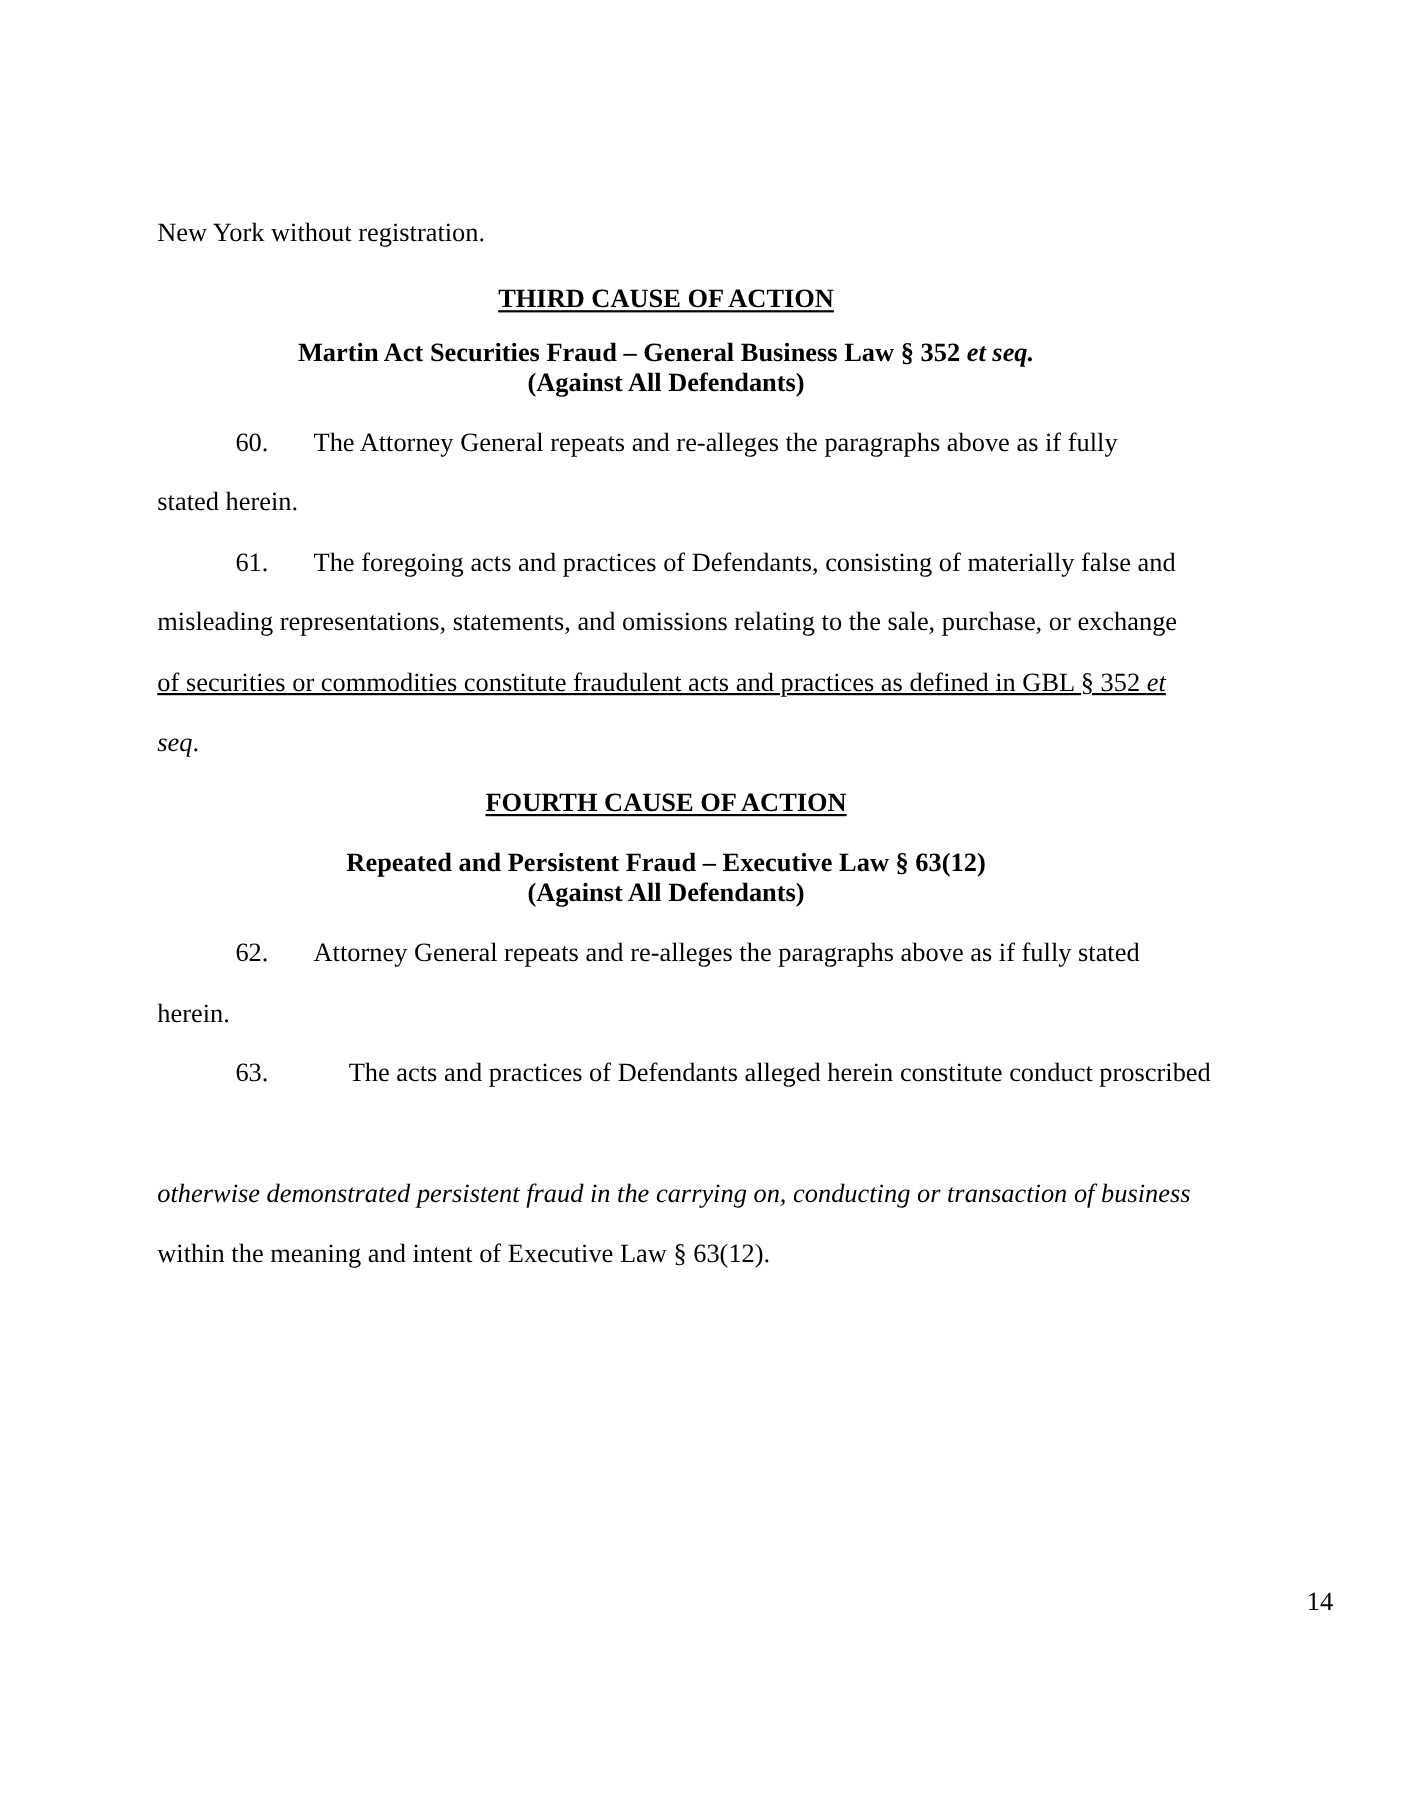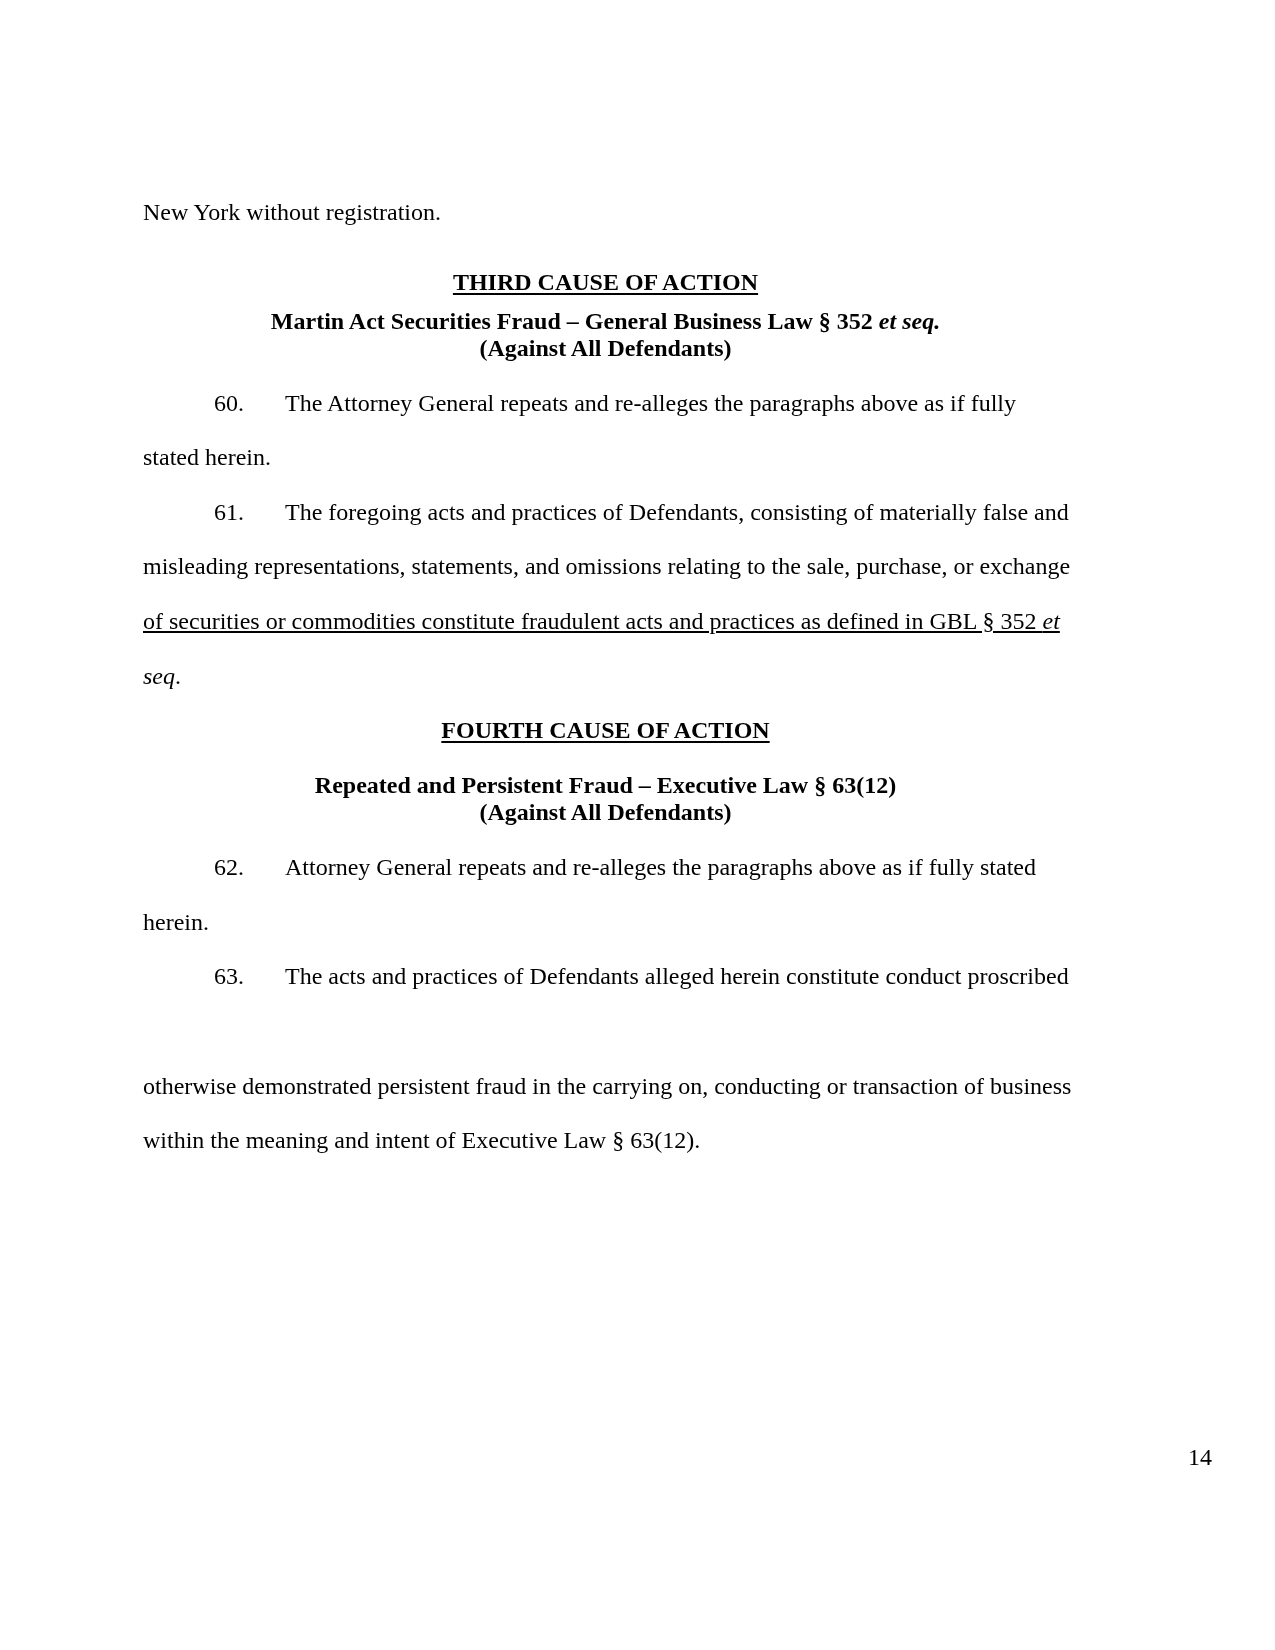--- a/index.html
+++ b/index.html
@@ -15,21 +15,21 @@
   .justify-ind { text-align: justify; text-align-last: justify; width: 777px; }
   .page-num { position: absolute; left: 0; width: 1212px; top: 1443px; text-align: right; font-size: 24px; line-height: 28px; }
 </style>
 </head>
 <body>
 
 <div class="page">
 
   <div class="line" style="top:198px;">New York without registration.</div>
 
-  <div class="center heading" style="top:268px;">
+  <div class="center heading" style="top:258px;">
     <u>THIRD CAUSE OF ACTION</u>
   </div>
   <div class="center" style="top:307px;"><span>Martin Act Securities Fraud – General Business Law § 352 </span><i>et seq.</i></div>
   <div class="center" style="top:334px;">(Against All Defendants)</div>
 
   <div class="indent-num" style="top:389px;">60.</div>
   <div class="indent-text justify-ind" style="top:389px;width:726px;">The Attorney General repeats and re-alleges the paragraphs above as if fully</div>
   <div class="line" style="top:443px;">stated herein.</div>
 
   <div class="indent-num" style="top:498px;font-family:Liberation Serif, serif;">61.</div>
@@ -42,18 +42,18 @@
     <u>FOURTH CAUSE OF ACTION</u>
   </div>
   <div class="center" style="top:771px;">Repeated and Persistent Fraud – Executive Law § 63(12)</div>
   <div class="center" style="top:798px;">(Against All Defendants)</div>
 
   <div class="indent-num" style="top:853px;">62.</div>
   <div class="indent-text justify-ind" style="top:853px;width:744px;">Attorney General repeats and re-alleges the paragraphs above as if fully stated</div>
   <div class="line" style="top:908px;">herein.</div>
 
   <div class="indent-num" style="top:962px;text-align:right;">63.</div>
-  <div class="indent-text justify-ind" style="top:962px;">The acts and practices of Defendants alleged herein constitute conduct proscribed</div>
-  <div class="line justify" style="top:1072px;">otherwise demonstrated persistent fraud in the carrying on, conducting or transaction of business</div>
+  <div class="indent-text justify-ind" style="top:962px;margin-left:32px;">The acts and practices of Defendants alleged herein constitute conduct proscribed</div>
+  <div class="line justify" style="top:1072px;font-style:italic;">otherwise demonstrated persistent fraud in the carrying on, conducting or transaction of business</div>
   <div class="line" style="top:1126px;">within the meaning and intent of Executive Law § 63(12).</div>
 
   <div class="page-num">14</div>
 </div>
 
 </body></html>

